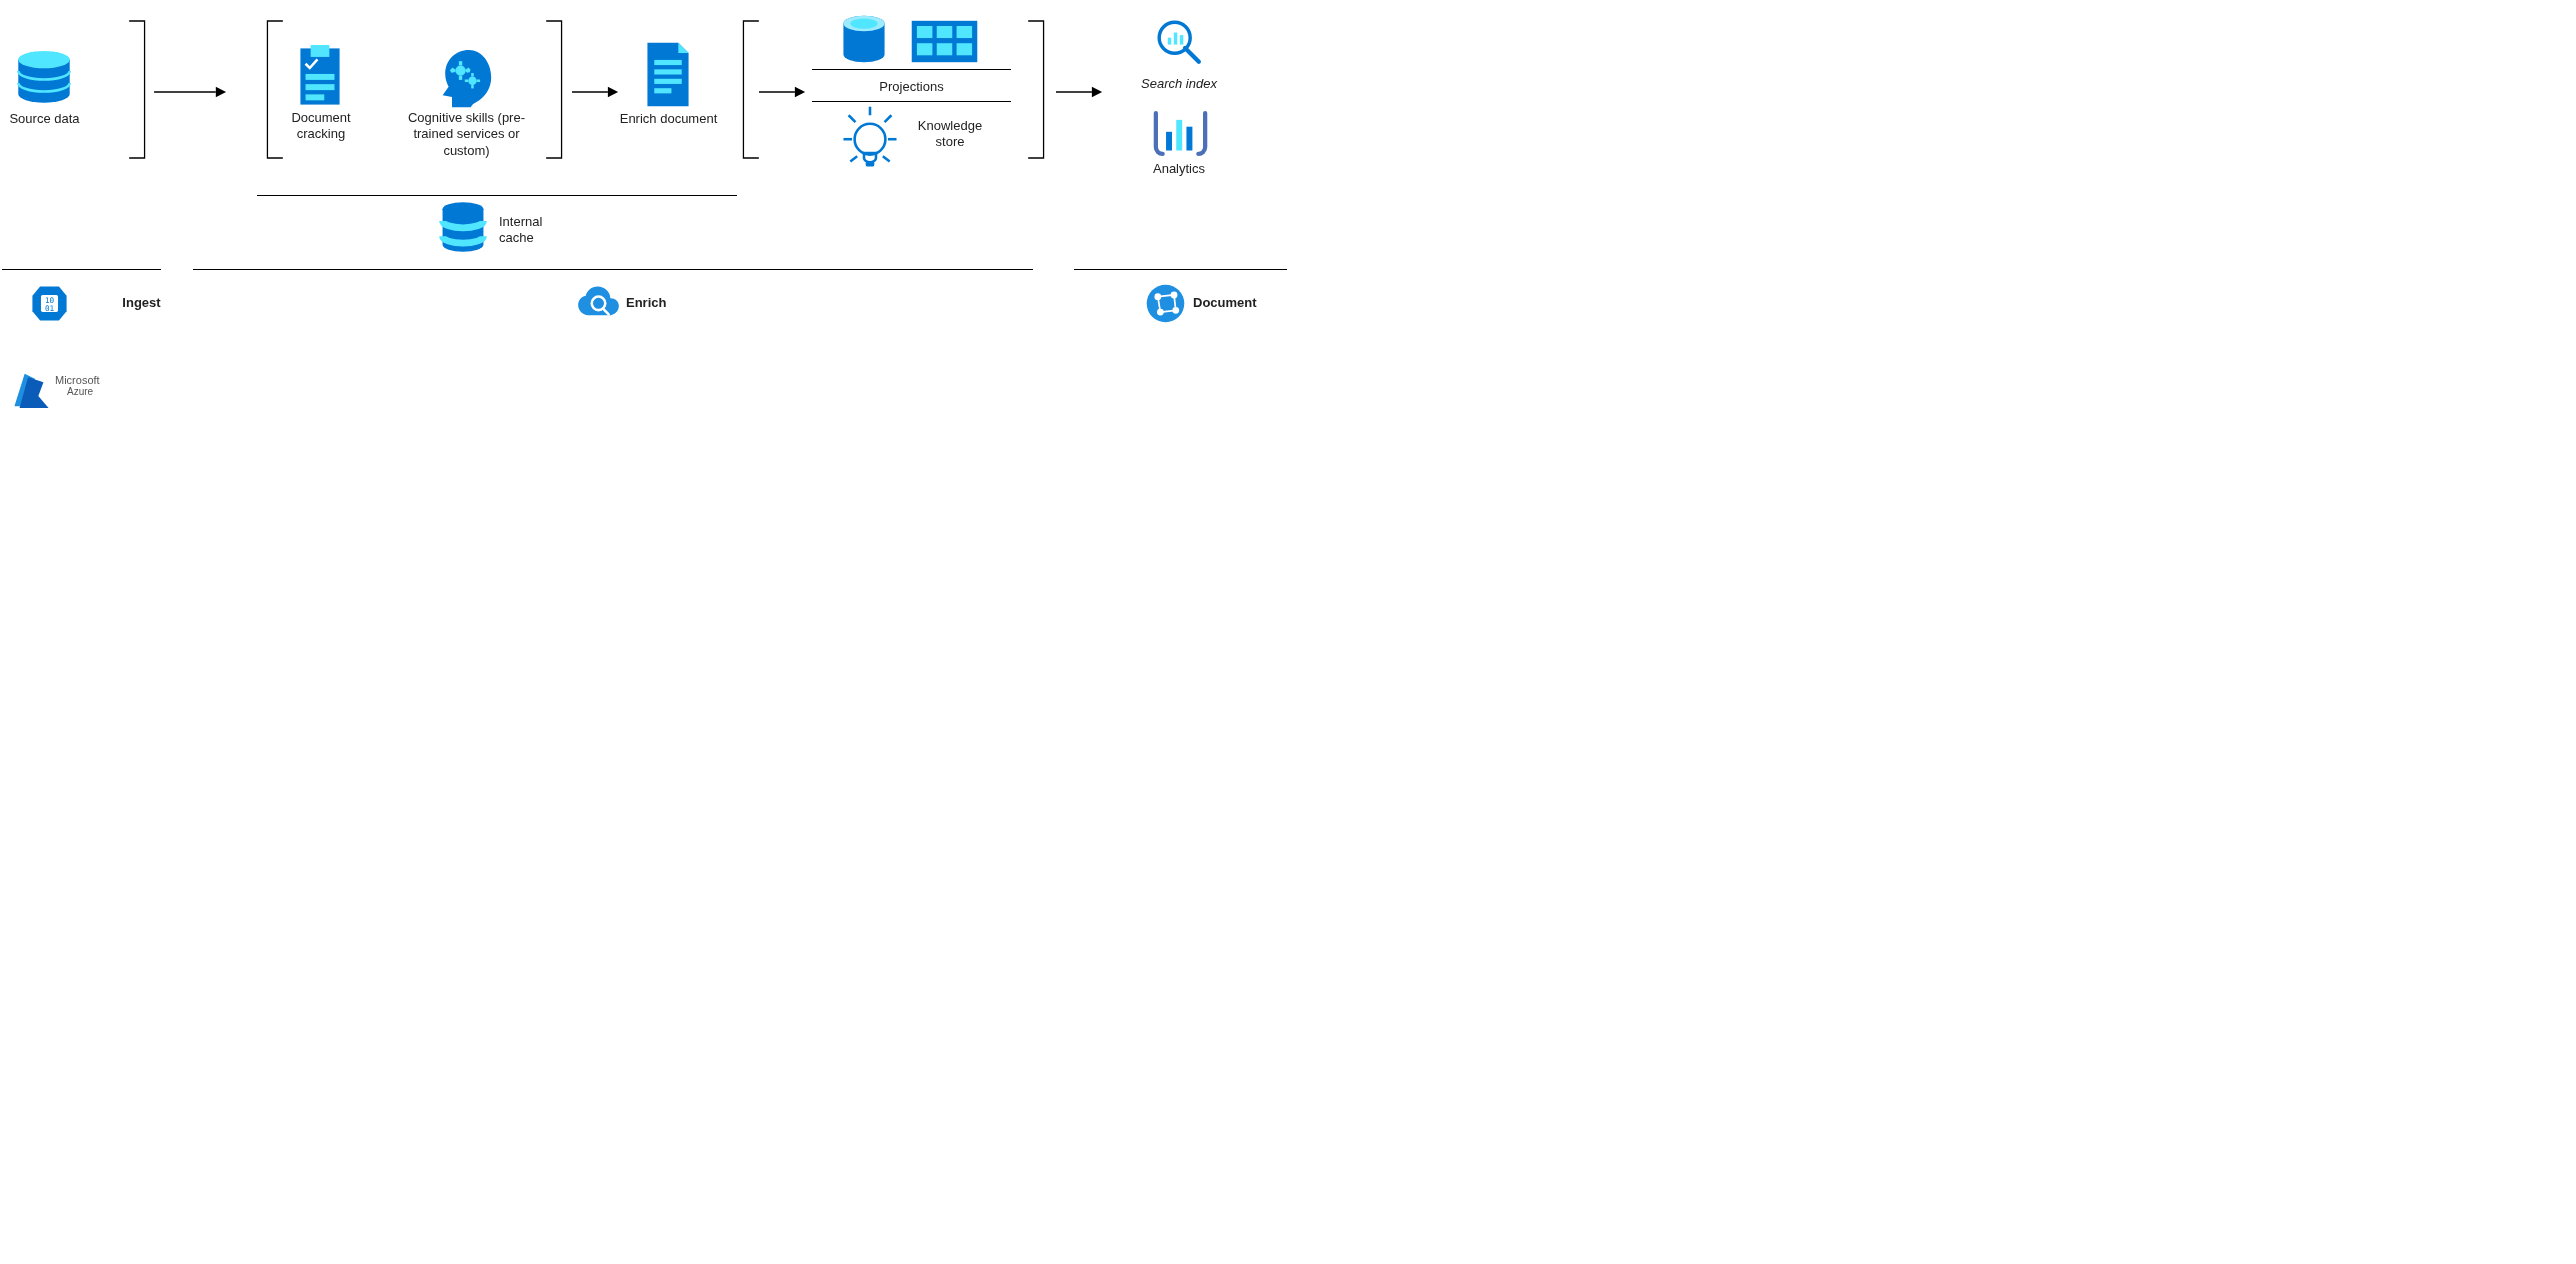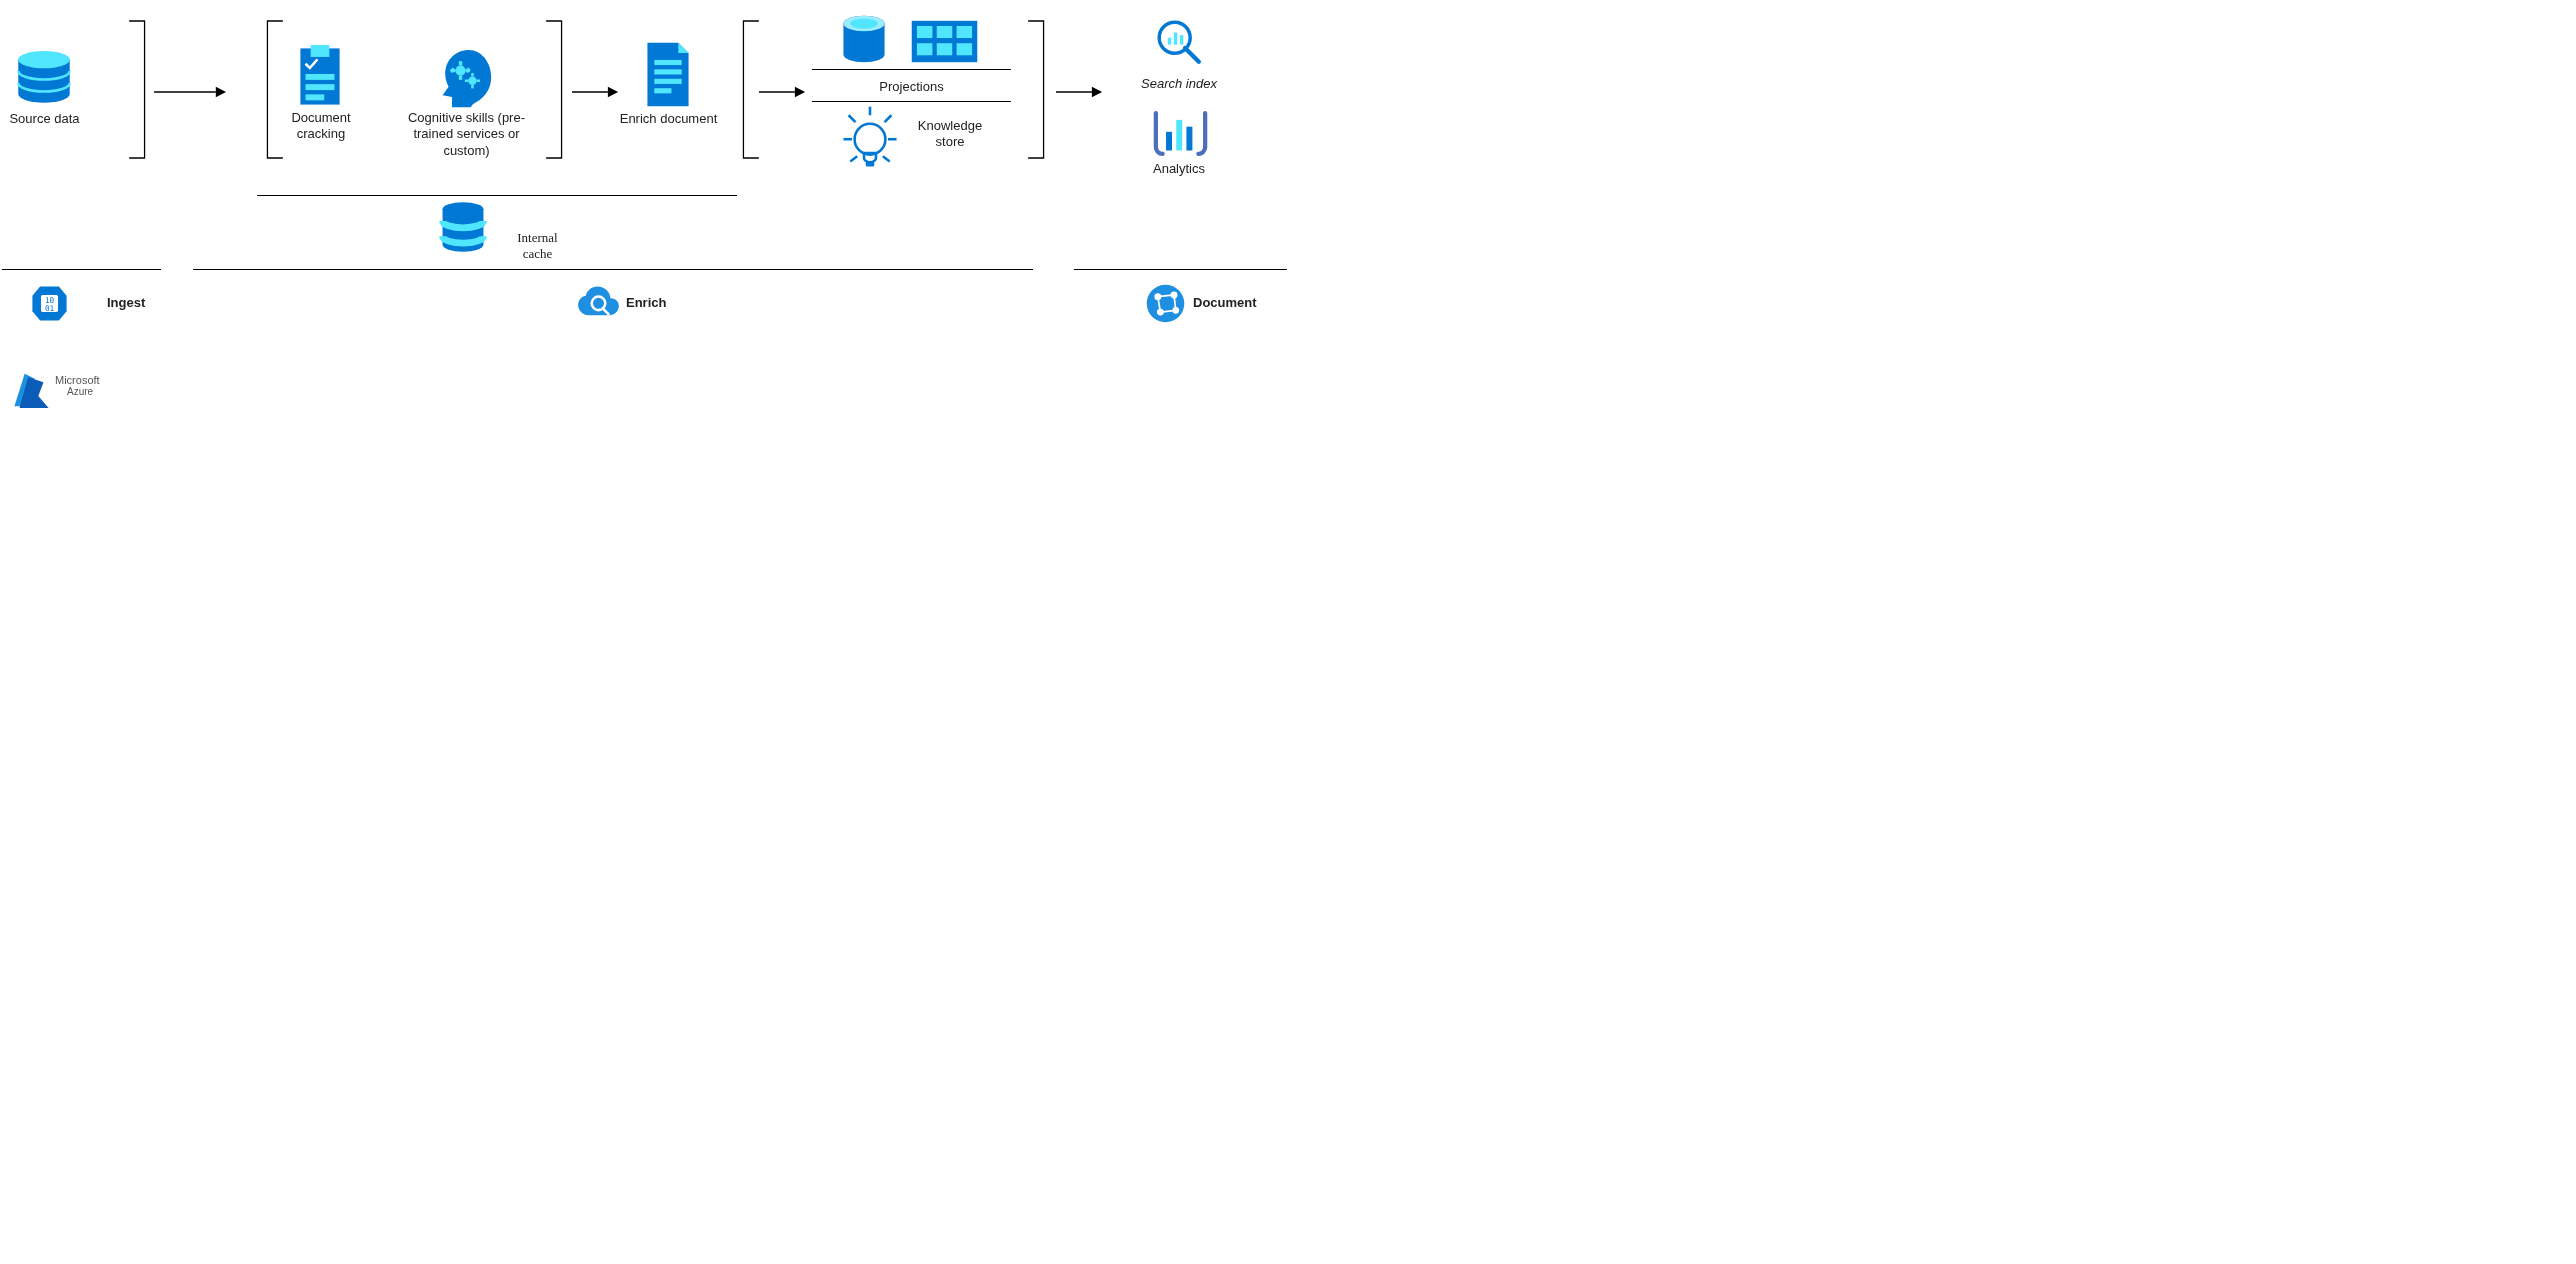--- a/index.html
+++ b/index.html
@@ -190,34 +190,34 @@
 
   <div class="rule" style="left:257px; top:195px; width:480px;"></div>
 
   <svg style="left:440px; top:202px;" width="46" height="55" viewBox="0 0 54 64">
     <ellipse cx="27" cy="8" rx="24" ry="8" fill="#0078D4"></ellipse>
     <path d="M3 8 v42 a24 8 0 0 0 48 0 v-42" fill="#0078D4"></path>
     <path d="M3 8 a24 8 0 0 0 48 0" fill="#0078D4"></path>
     <path d="M3 22 a24 8 0 0 0 48 0" fill="none" stroke="#50E6FF" stroke-width="8"></path>
     <path d="M3 40 a24 8 0 0 0 48 0" fill="none" stroke="#50E6FF" stroke-width="8"></path>
   </svg>
-  <div class="lbl" style="left:499px; top:230px; width:77px; text-align:center; white-space:pre-line;font-family:Liberation Serif, serif;">Internal
+  <div class="lbl" style="left:499px; top:214px; width:77px; text-align:left; white-space:pre-line;">Internal
 cache</div>
 
   <div class="rule" style="left:1.7px; top:269px; width:159px;"></div>
   <div class="rule" style="left:193px; top:269px; width:840px;"></div>
   <div class="rule" style="left:1074px; top:269px; width:213px;"></div>
 
   <svg style="left:29px; top:283px;" width="41" height="41" viewBox="0 0 48 48">
     <polygon points="13,4 35,4 44,15 44,33 35,44 13,44 4,33 4,15" fill="#0078D4"></polygon>
     <rect x="14" y="14" width="20" height="20" rx="2" fill="#fff"></rect>
     <text x="24" y="23" font-size="9" text-anchor="middle" fill="#0078D4" font-family="monospace">10</text>
     <text x="24" y="33" font-size="9" text-anchor="middle" fill="#0078D4" font-family="monospace">01</text>
   </svg>
-  <div class="lbl bold" style="left:79px; top:295px; width:69px; text-align:left;padding-left:28px;">Ingest</div>
+  <div class="lbl bold" style="left:79px; top:295px; width:69px; text-align:center;padding-left:28px;">Ingest</div>
 
   <svg style="left:576px; top:283px;" width="45" height="39" viewBox="0 0 52 46">
     <path d="M40 18c0-8-7-14-15-14-7 0-13 5-14 11-6 1-9 6-9 11 0 6 5 12 12 12h24c7 0 12-5 12-11 0-5-4-9-10-9z" fill="#1E8FE1"></path>
     <circle cx="26" cy="24" r="8" fill="none" stroke="#fff" stroke-width="3"></circle>
     <line x1="31" y1="30" x2="38" y2="37" stroke="#fff" stroke-width="3" stroke-linecap="round"></line>
   </svg>
   <div class="lbl bold" style="left:626px; top:295px; width:69px; text-align:left;">Enrich</div>
 
   <svg style="left:1145px; top:283px;" width="41" height="41" viewBox="0 0 48 48">
     <circle cx="24" cy="24" r="22" fill="#1E8FE1"></circle>

